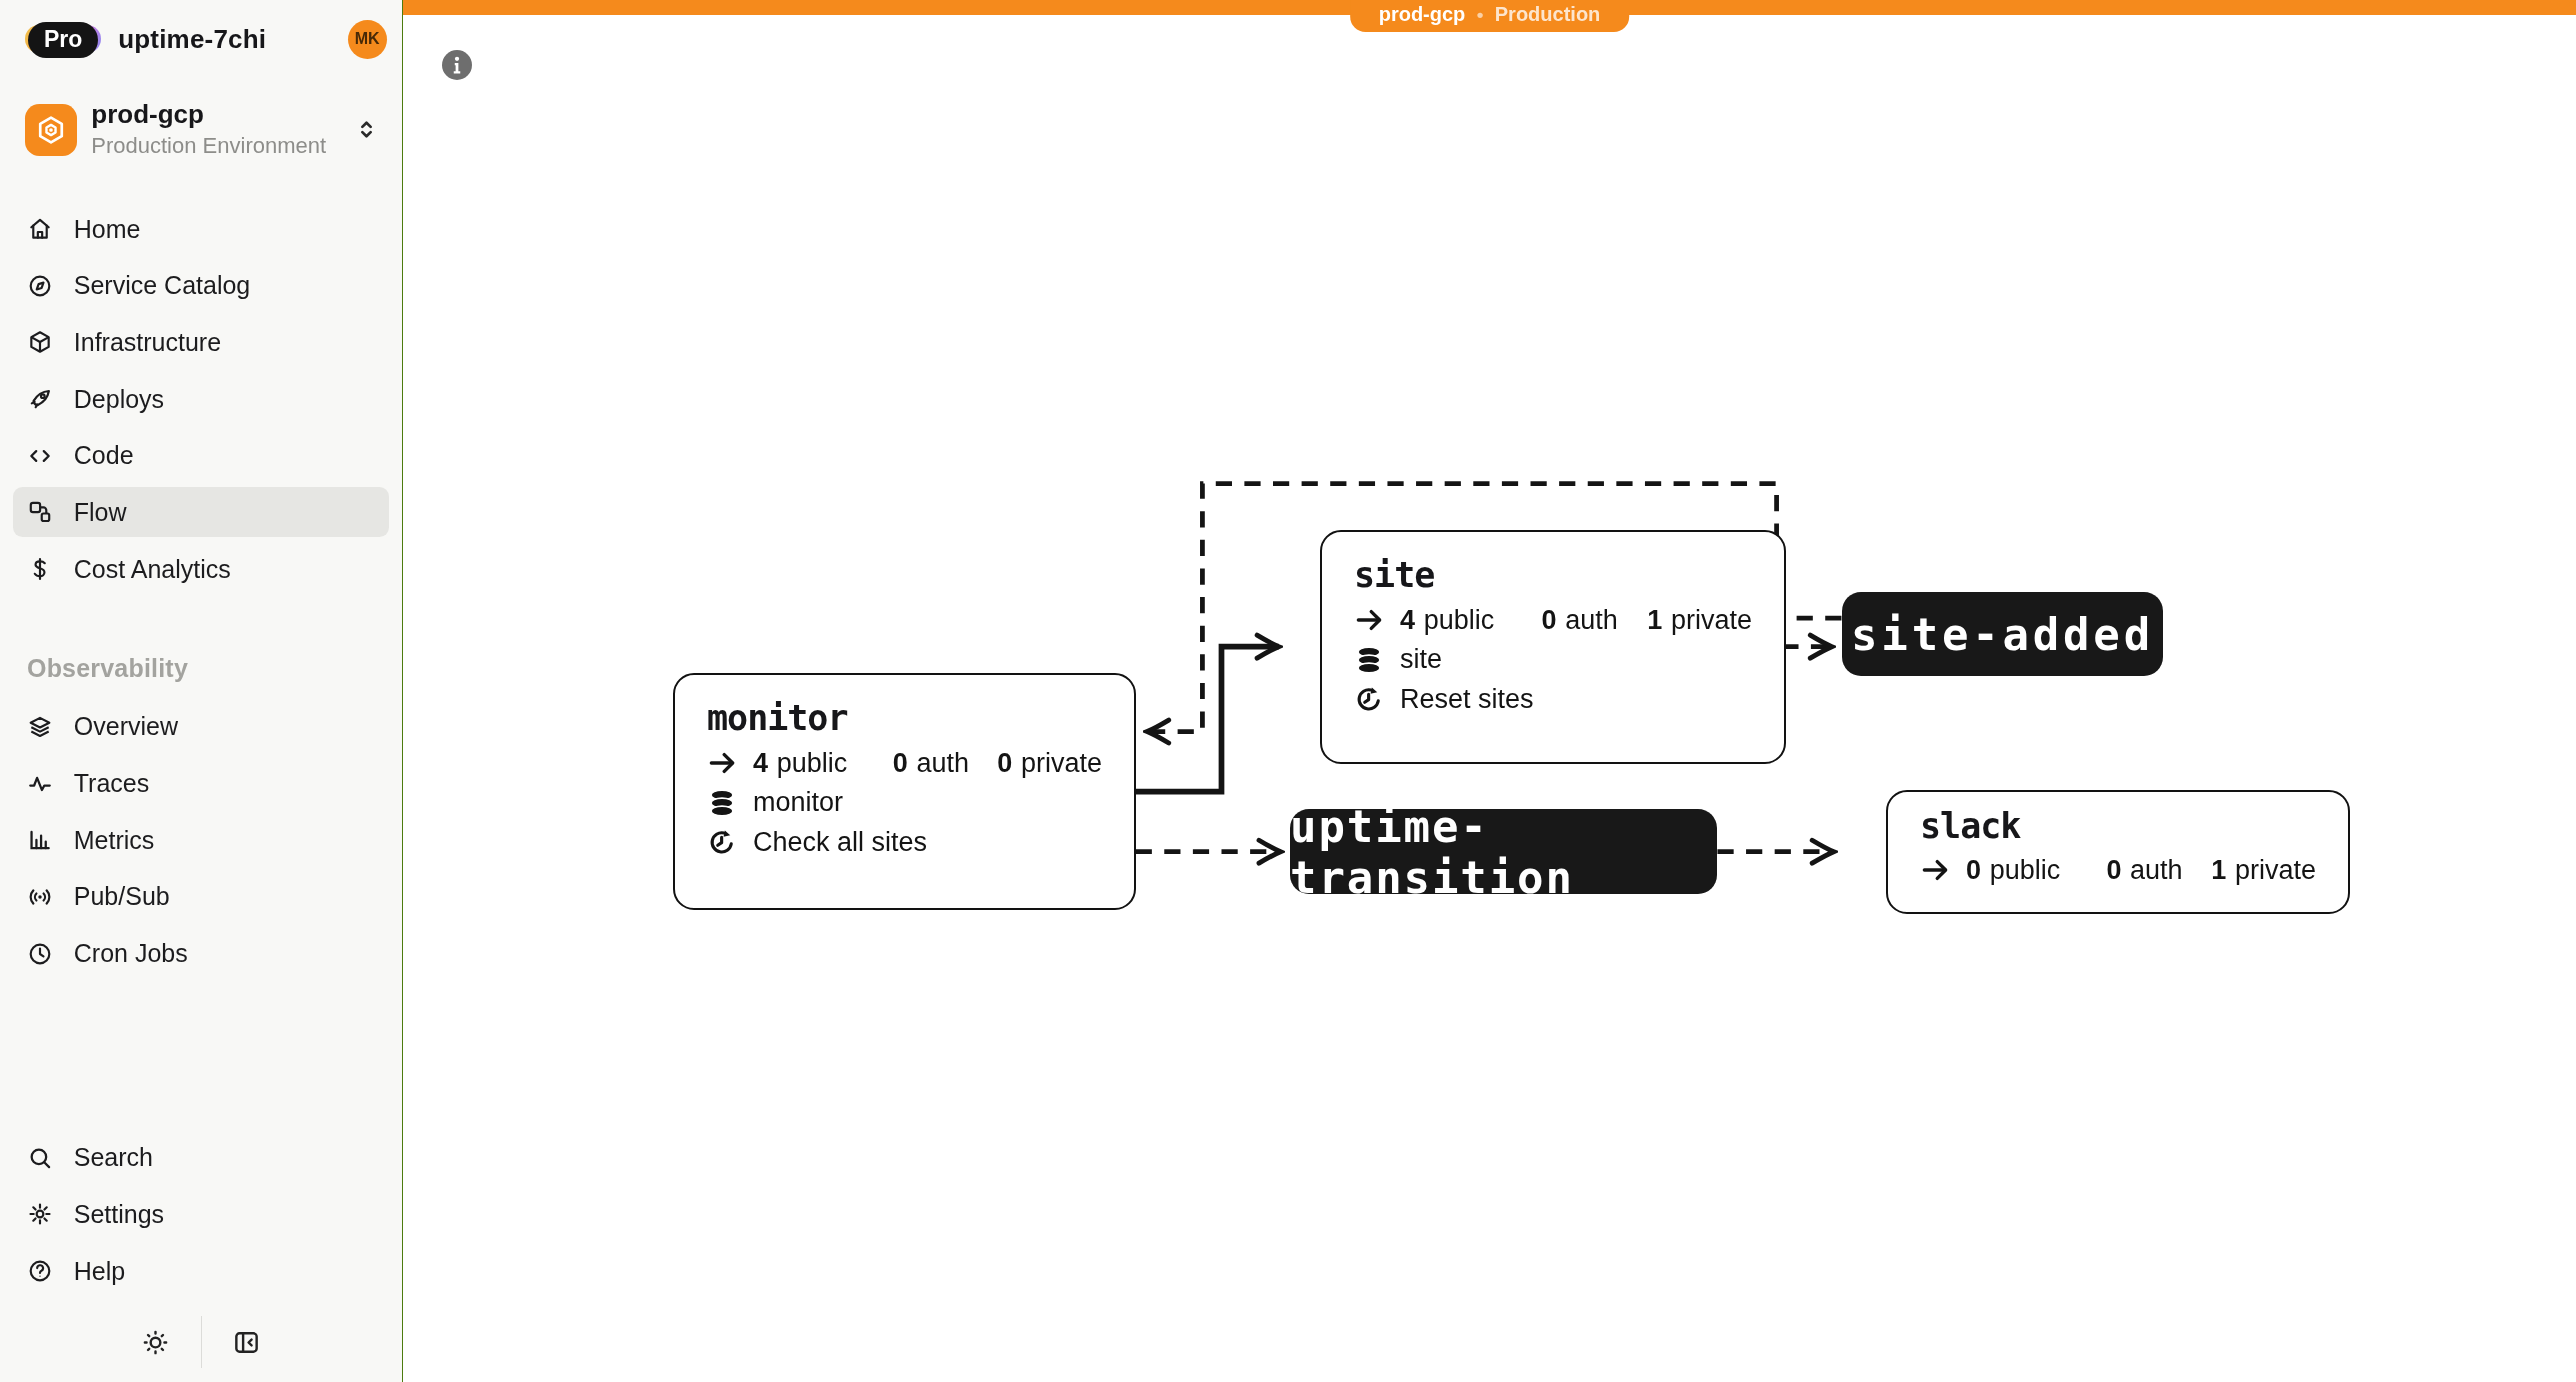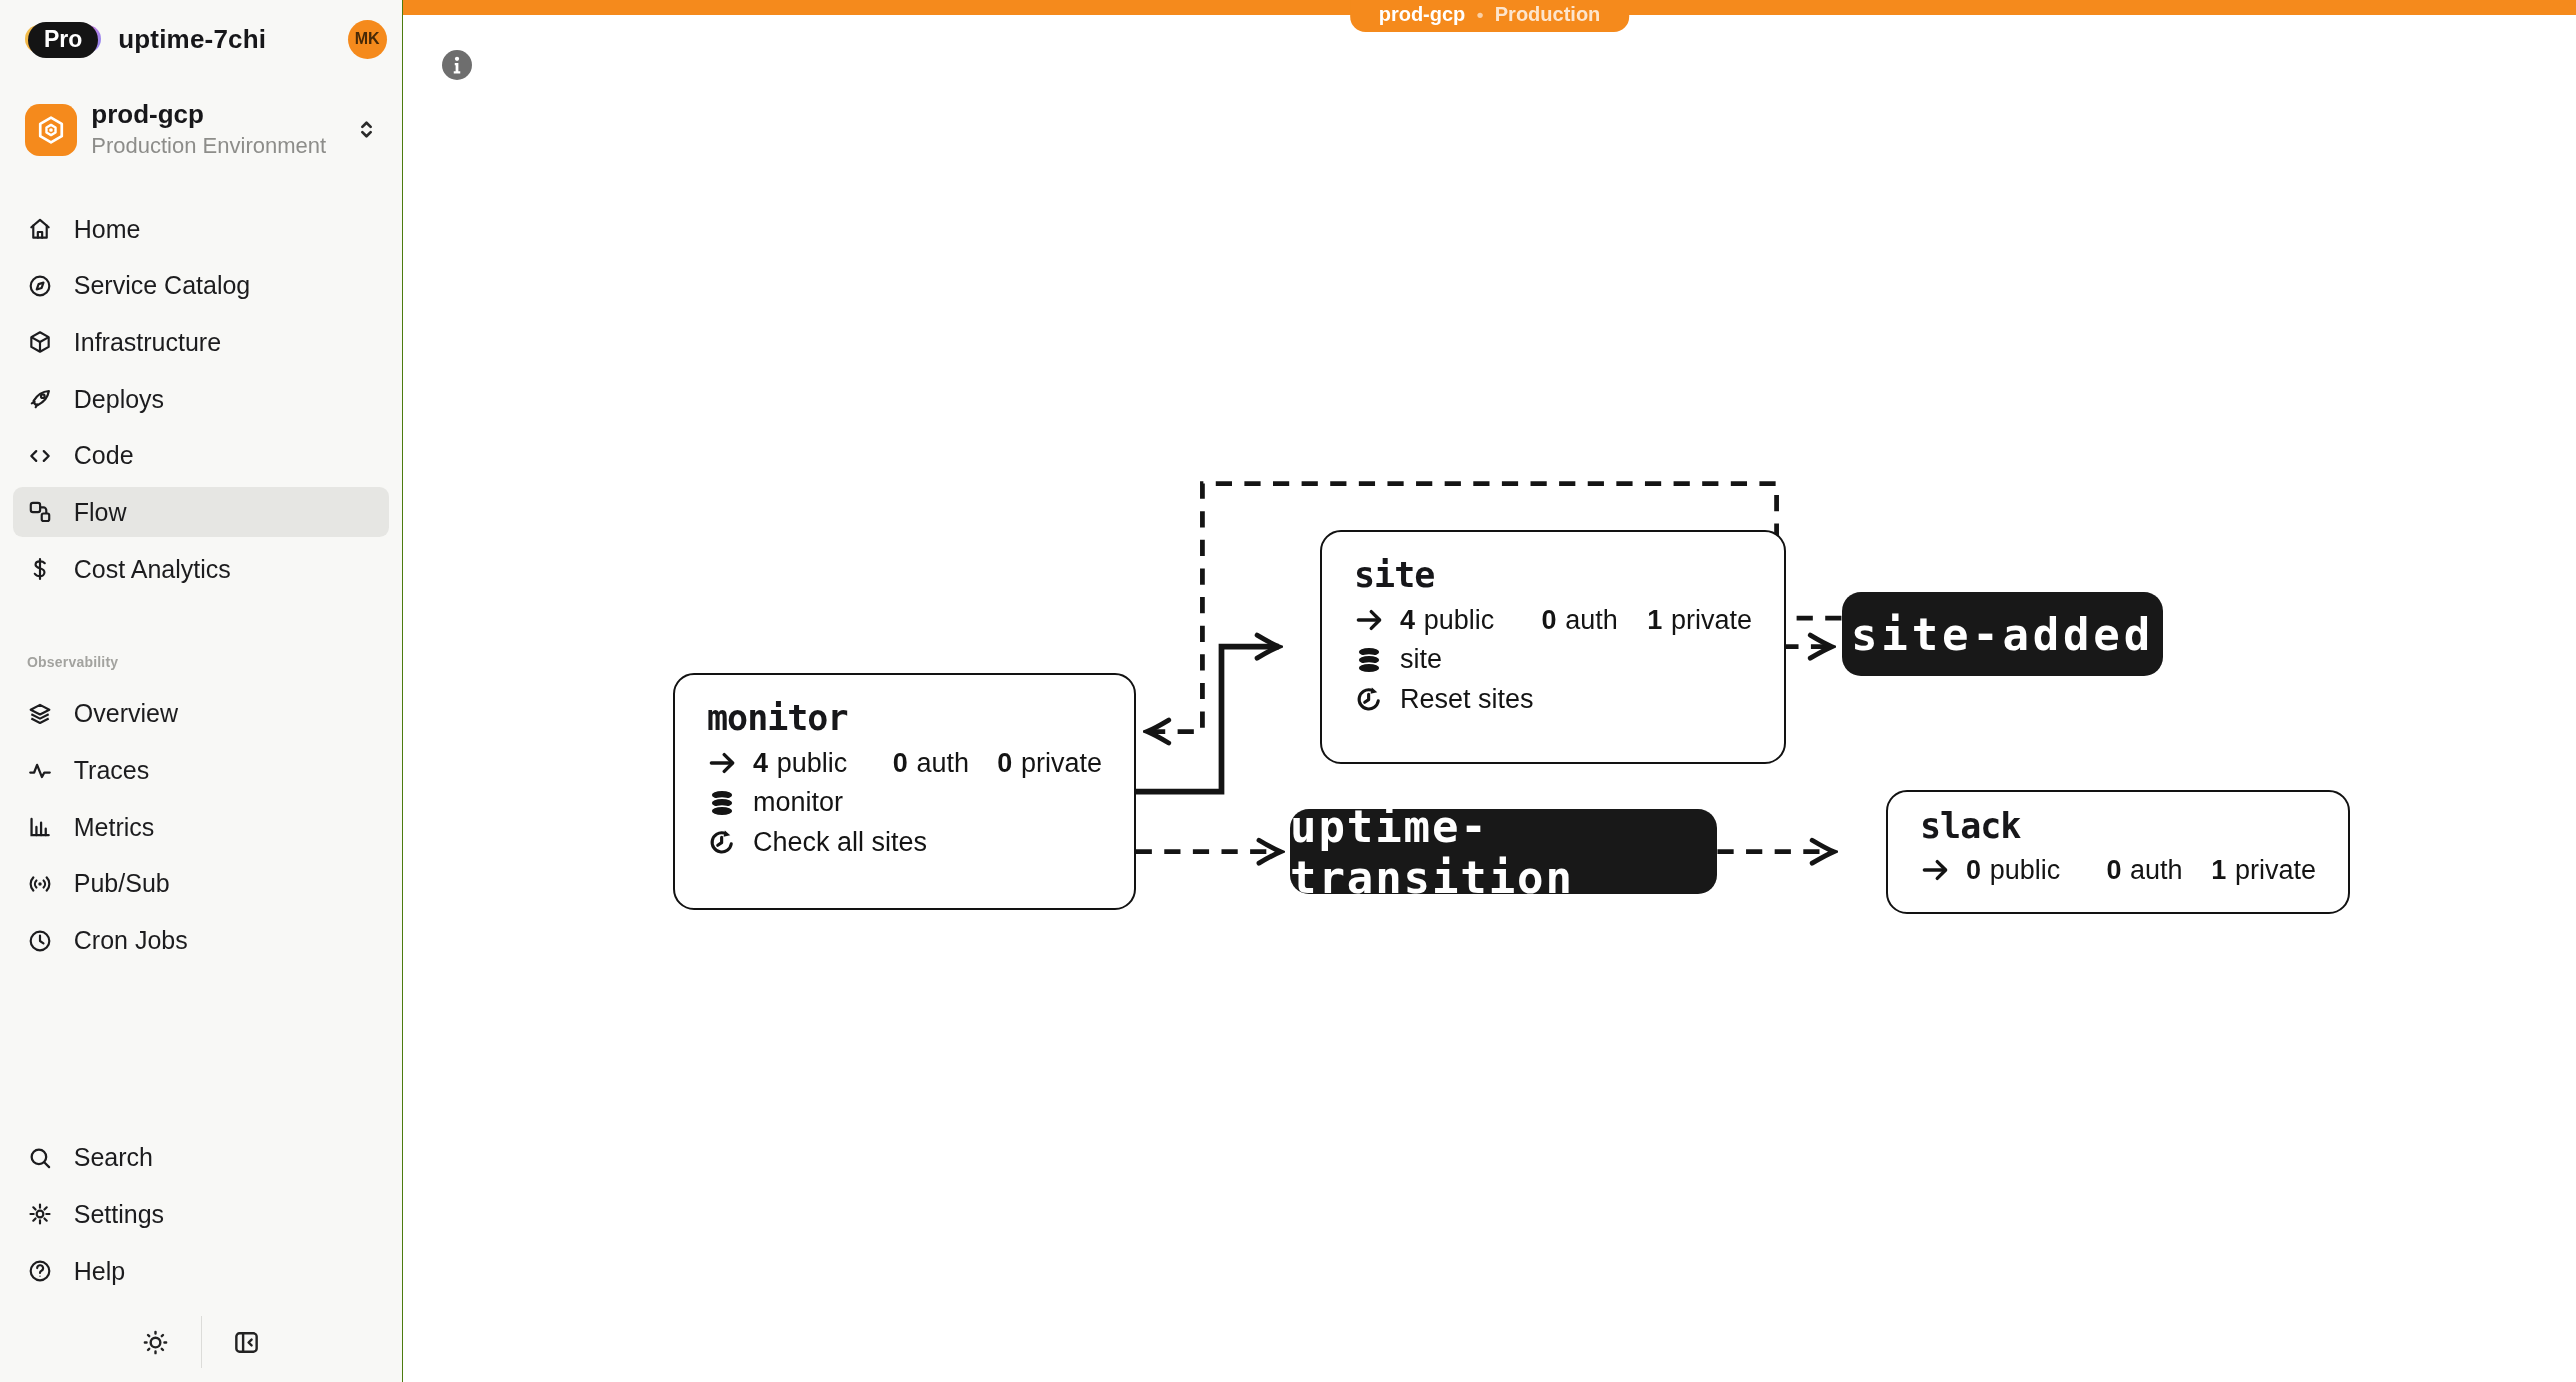--- a/index.html
+++ b/index.html
@@ -44,21 +44,21 @@
   .nav { margin:48px 13.4px 0; }
   .nav-item {
     display:flex; align-items:center; height:50px; margin-bottom:6.7px;
     padding-left:13.4px; border-radius:9.5px; gap:21px; cursor:pointer;
     font-size:25px; color:#1c1c1e;text-align:right;
   }
   .nav-item.active { background:#e6e6e3; font-weight:500; }
   .nav-item .ni { width:26px; height:26px; color:#1c1c1e; flex:none; }
 
   .section-label {
-    margin:53px 0 19px 27px; font-size:14px; font-weight:700; color:#a3a39f; letter-spacing:0.2px;
+    margin:53px 0 19px 27px; font-size:25px; font-weight:700; color:#a3a39f; letter-spacing:0.2px;
   }
   .nav.secondary { margin-top:0; }
   .sb-footer { margin-top:auto; }
   .sb-controls {
     display:flex; align-items:center; justify-content:center;
     margin-top:23px; padding-bottom:17px; height:63px;
   }
   .icon-btn {
     width:44px; height:44px; border-radius:8.6px; display:flex; align-items:center; justify-content:center;
     color:#232323; cursor:pointer; background:transparent;

